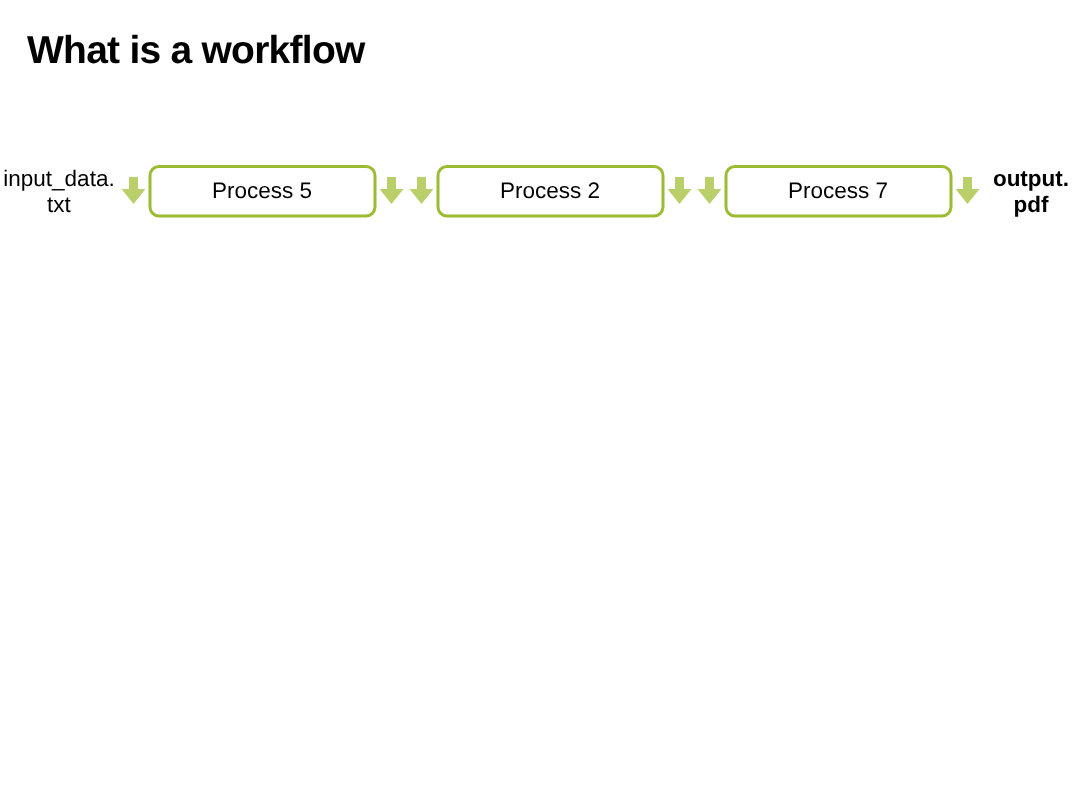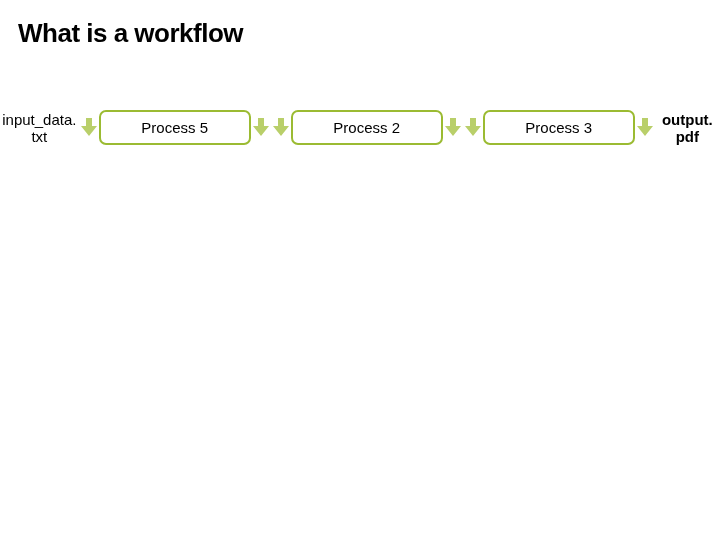--- a/index.html
+++ b/index.html
@@ -89,21 +89,21 @@
           <path d="M7 0 H13 V8 H18 L10 18 L2 8 H7 Z" fill="#b9cf6a"></path>
         </svg>
     </div>
 
     <div class="arrow">
       <svg width="20" height="18" viewBox="0 0 20 18">
           <path d="M7 0 H13 V8 H18 L10 18 L2 8 H7 Z" fill="#b9cf6a"></path>
         </svg>
     </div>
 
-    <div class="process">Process 3</div>
+    <div class="process">Process 7</div>
     <div class="arrow">
       <svg width="20" height="18" viewBox="0 0 20 18">
           <path d="M7 0 H13 V8 H18 L10 18 L2 8 H7 Z" fill="#b9cf6a"></path>
         </svg>
     </div>
 
     <div class="label label-bold">output. pdf</div>
   </div>
 </div>
 

